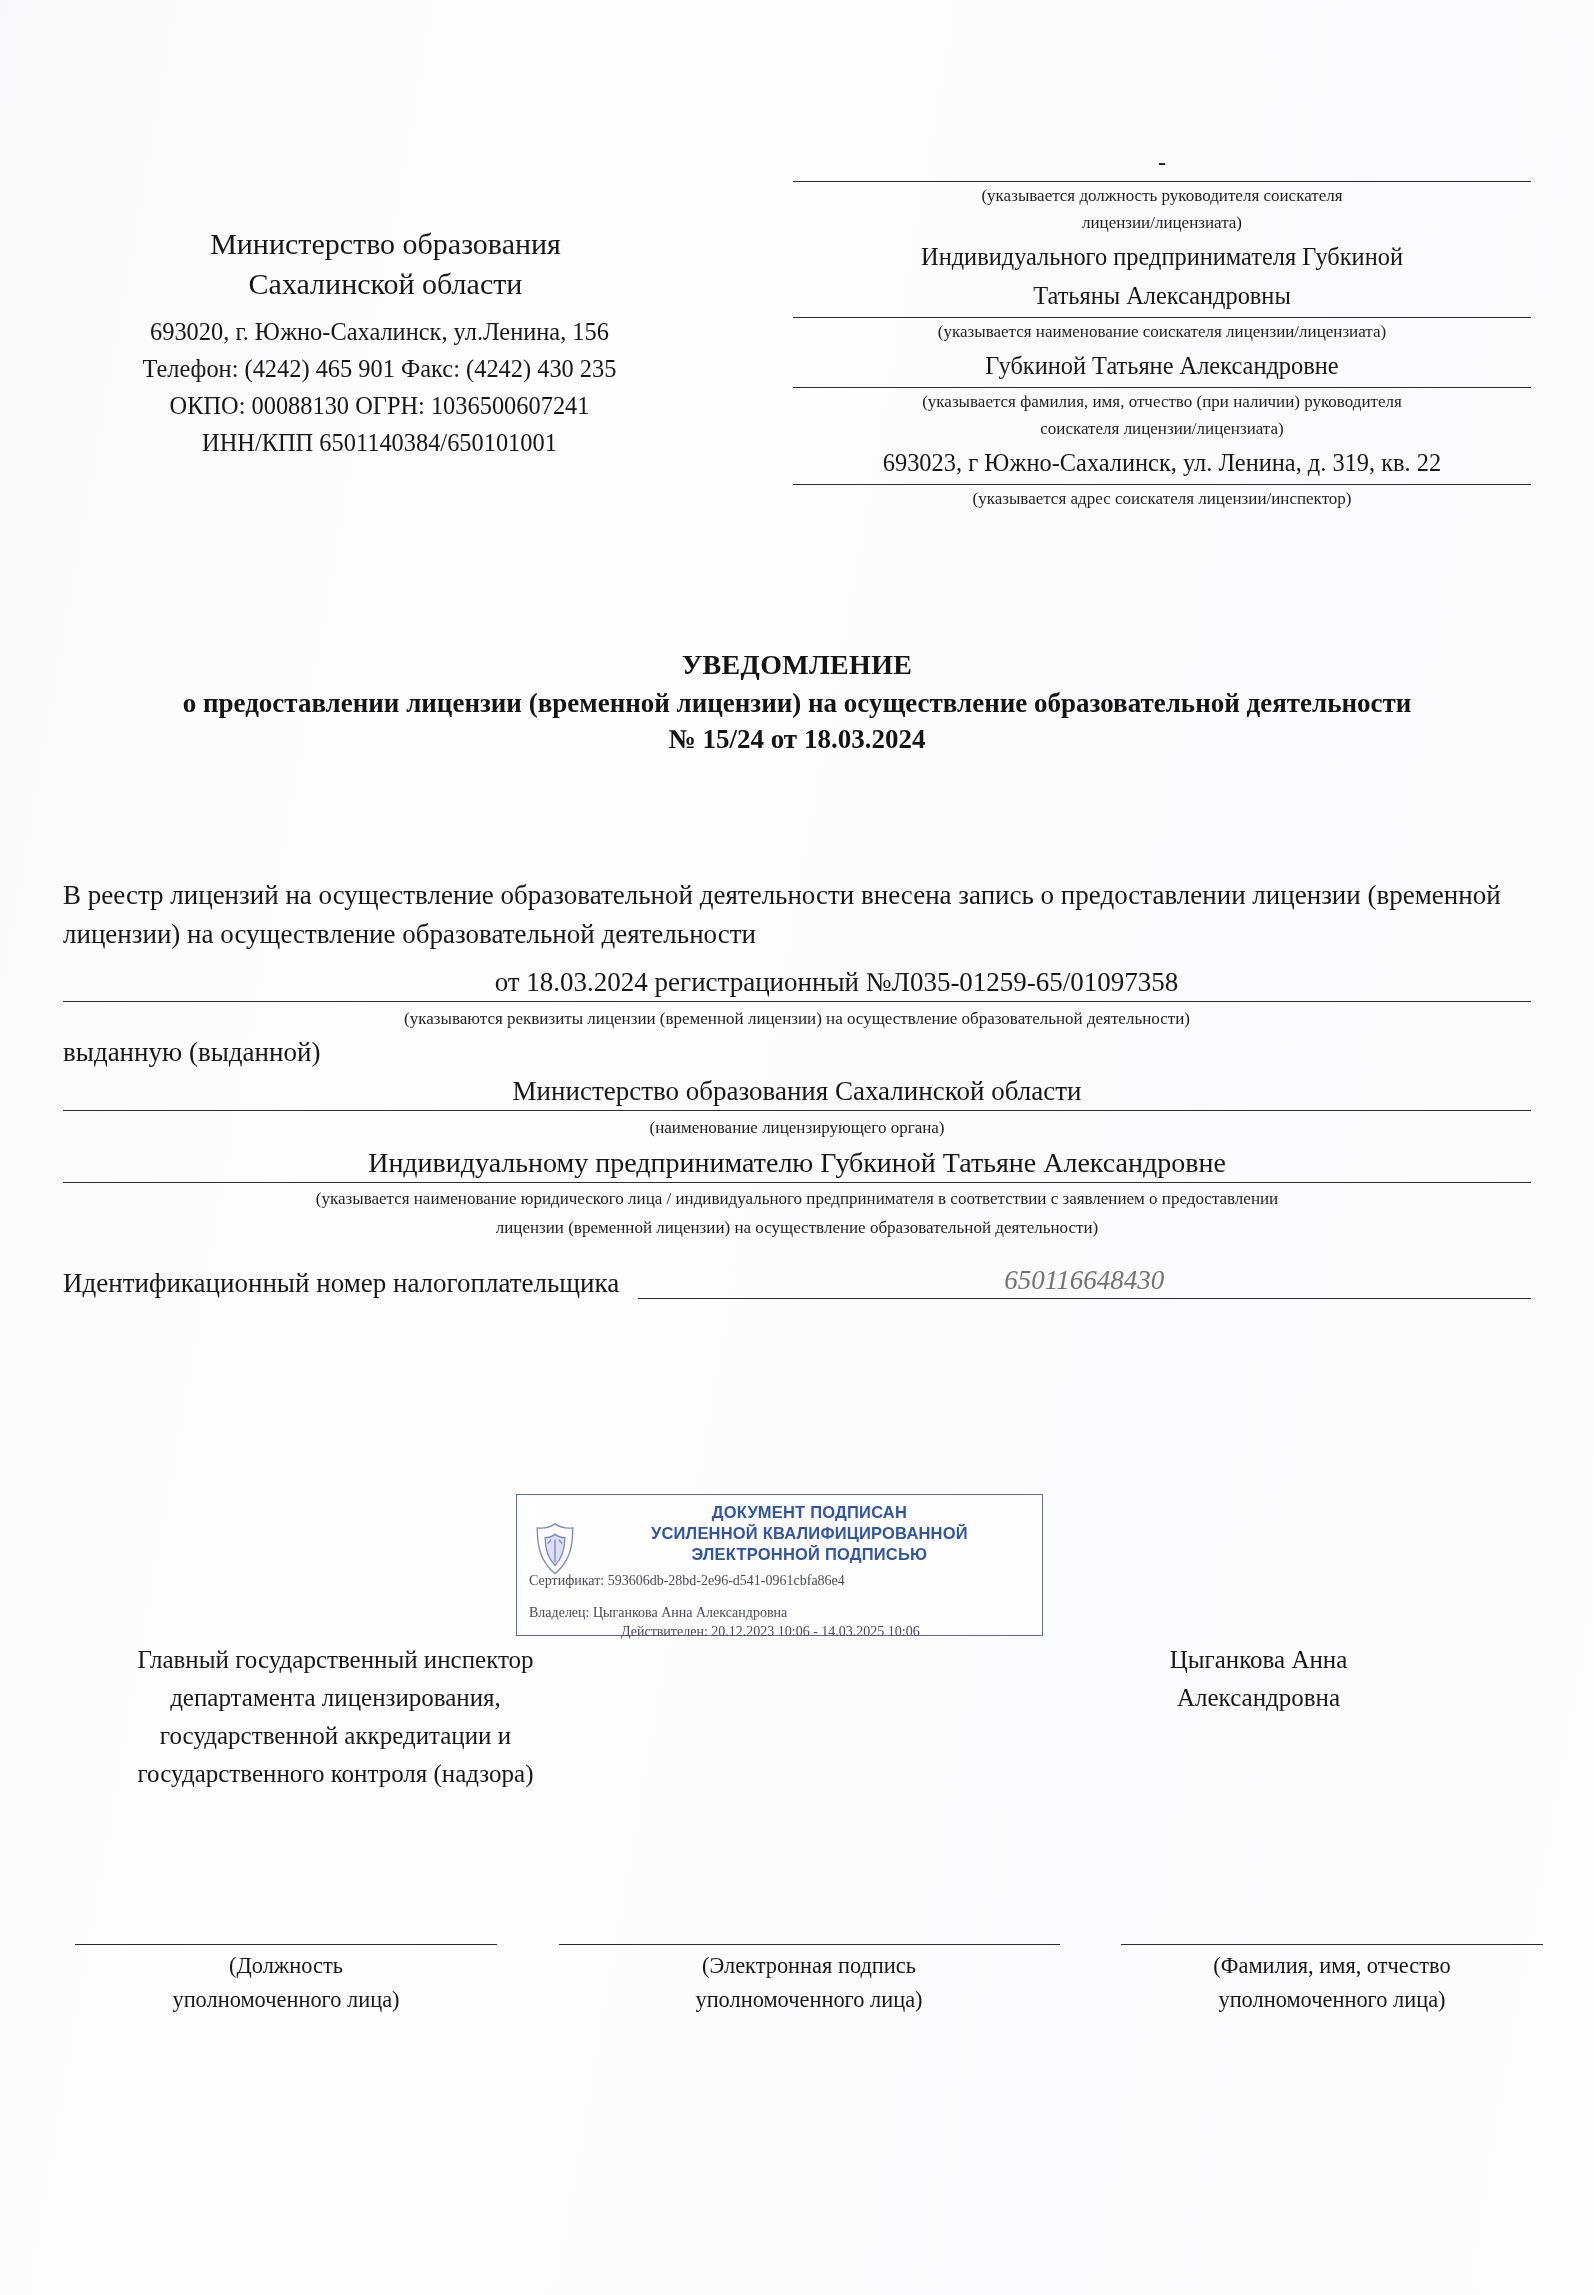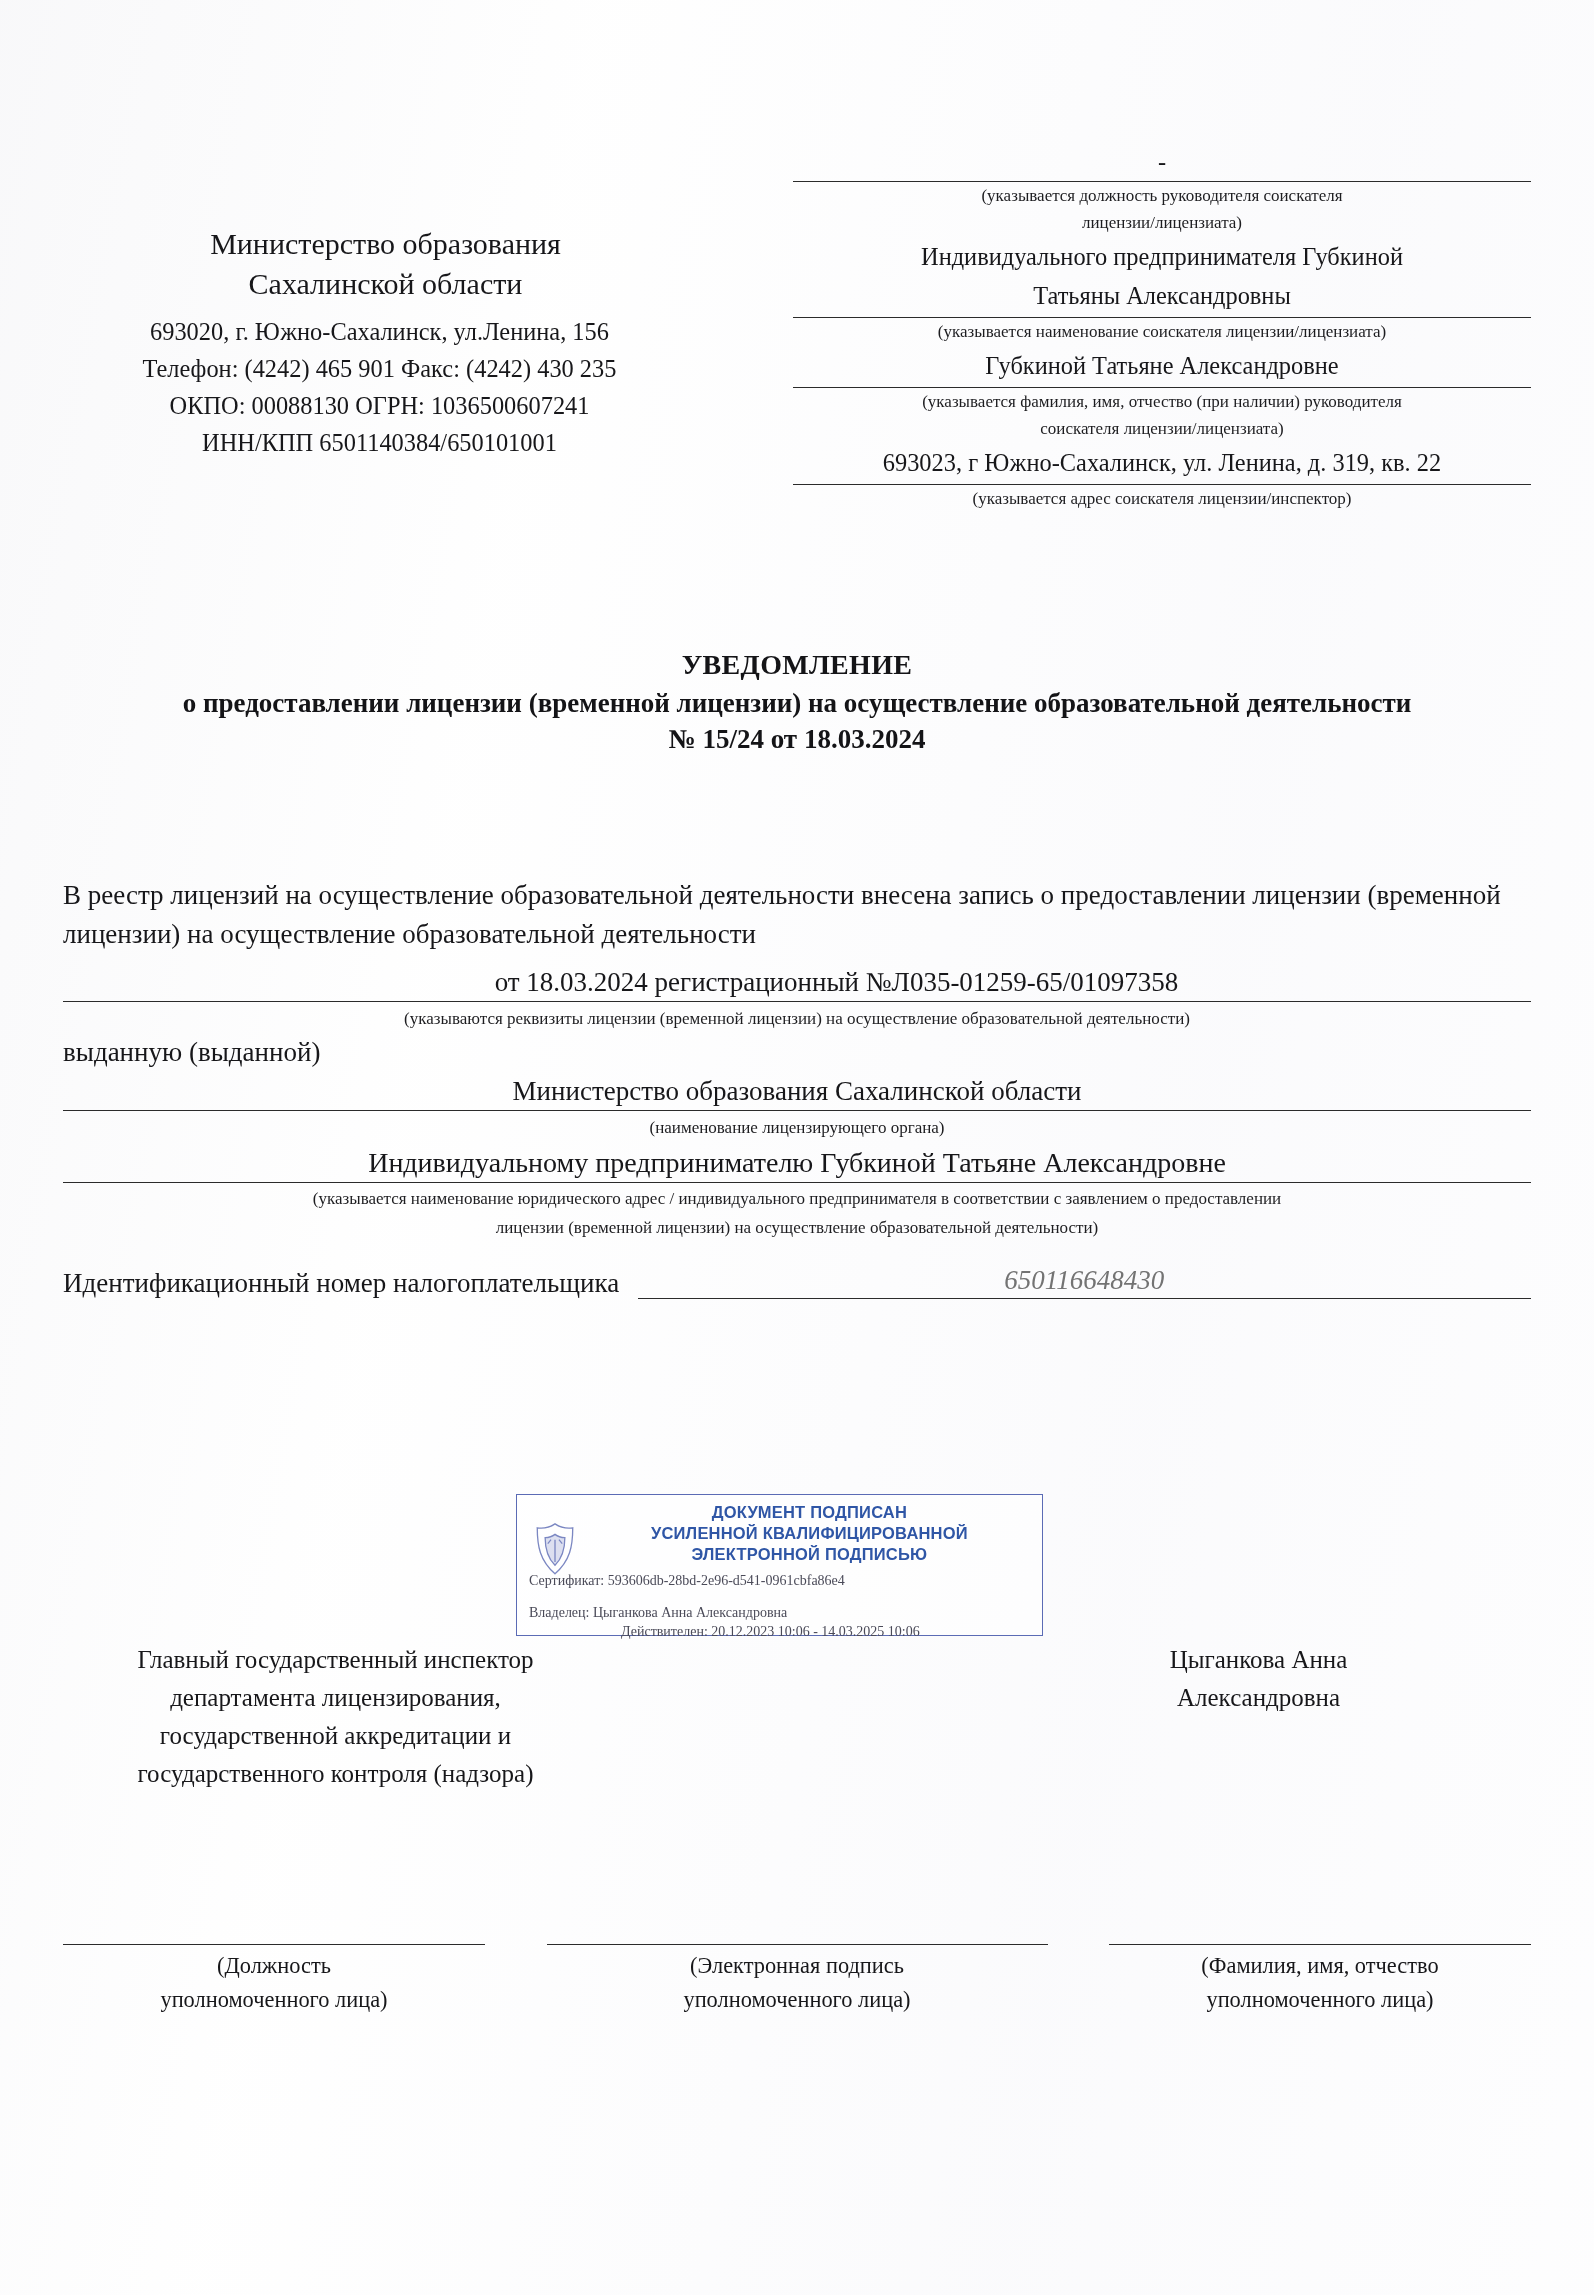--- a/index.html
+++ b/index.html
@@ -218,21 +218,21 @@
     width: 422px;
     text-align: center;
     font-size: 25px;
     line-height: 1.52;
     color: #17171a;
   }
   .sig-col.middle { width: 501px; }
   .sig-lines {
     position: absolute;
     top: 1944px;
-    left: 0;
+    left: 12px;
     width: 1468px;
     display: flex;
     justify-content: space-between;
     gap: 20px;
   }
   .sig-line-col {
     width: 422px;
   }
   .sig-line-col.middle { width: 501px; }
   .sig-rule {
@@ -299,21 +299,21 @@
       <div class="hr-line"></div>
       <div class="hint-center">(указываются реквизиты лицензии (временной лицензии) на осуществление образовательной деятельности)</div>
 
       <div class="para">выданную (выданной)</div>
       <div class="center-filled">Министерство образования Сахалинской области</div>
       <div class="hr-line"></div>
       <div class="hint-center">(наименование лицензирующего органа)</div>
 
       <div class="center-filled big">Индивидуальному предпринимателю Губкиной Татьяне Александровне</div>
       <div class="hr-line"></div>
-      <div class="hint-center">(указывается наименование юридического адрес / индивидуального предпринимателя в соответствии с заявлением о предоставлении</div>
+      <div class="hint-center">(указывается наименование юридического лица / индивидуального предпринимателя в соответствии с заявлением о предоставлении</div>
       <div class="hint-center" style="padding-top:0;">лицензии (временной лицензии) на осуществление образовательной деятельности)</div>
 
       <div class="inn-row">
         <div class="inn-label">Идентификационный номер налогоплательщика</div>
         <div class="inn-value-wrap">
           <div class="inn-value">650116648430</div>
         </div>
       </div>
     </div>
 

